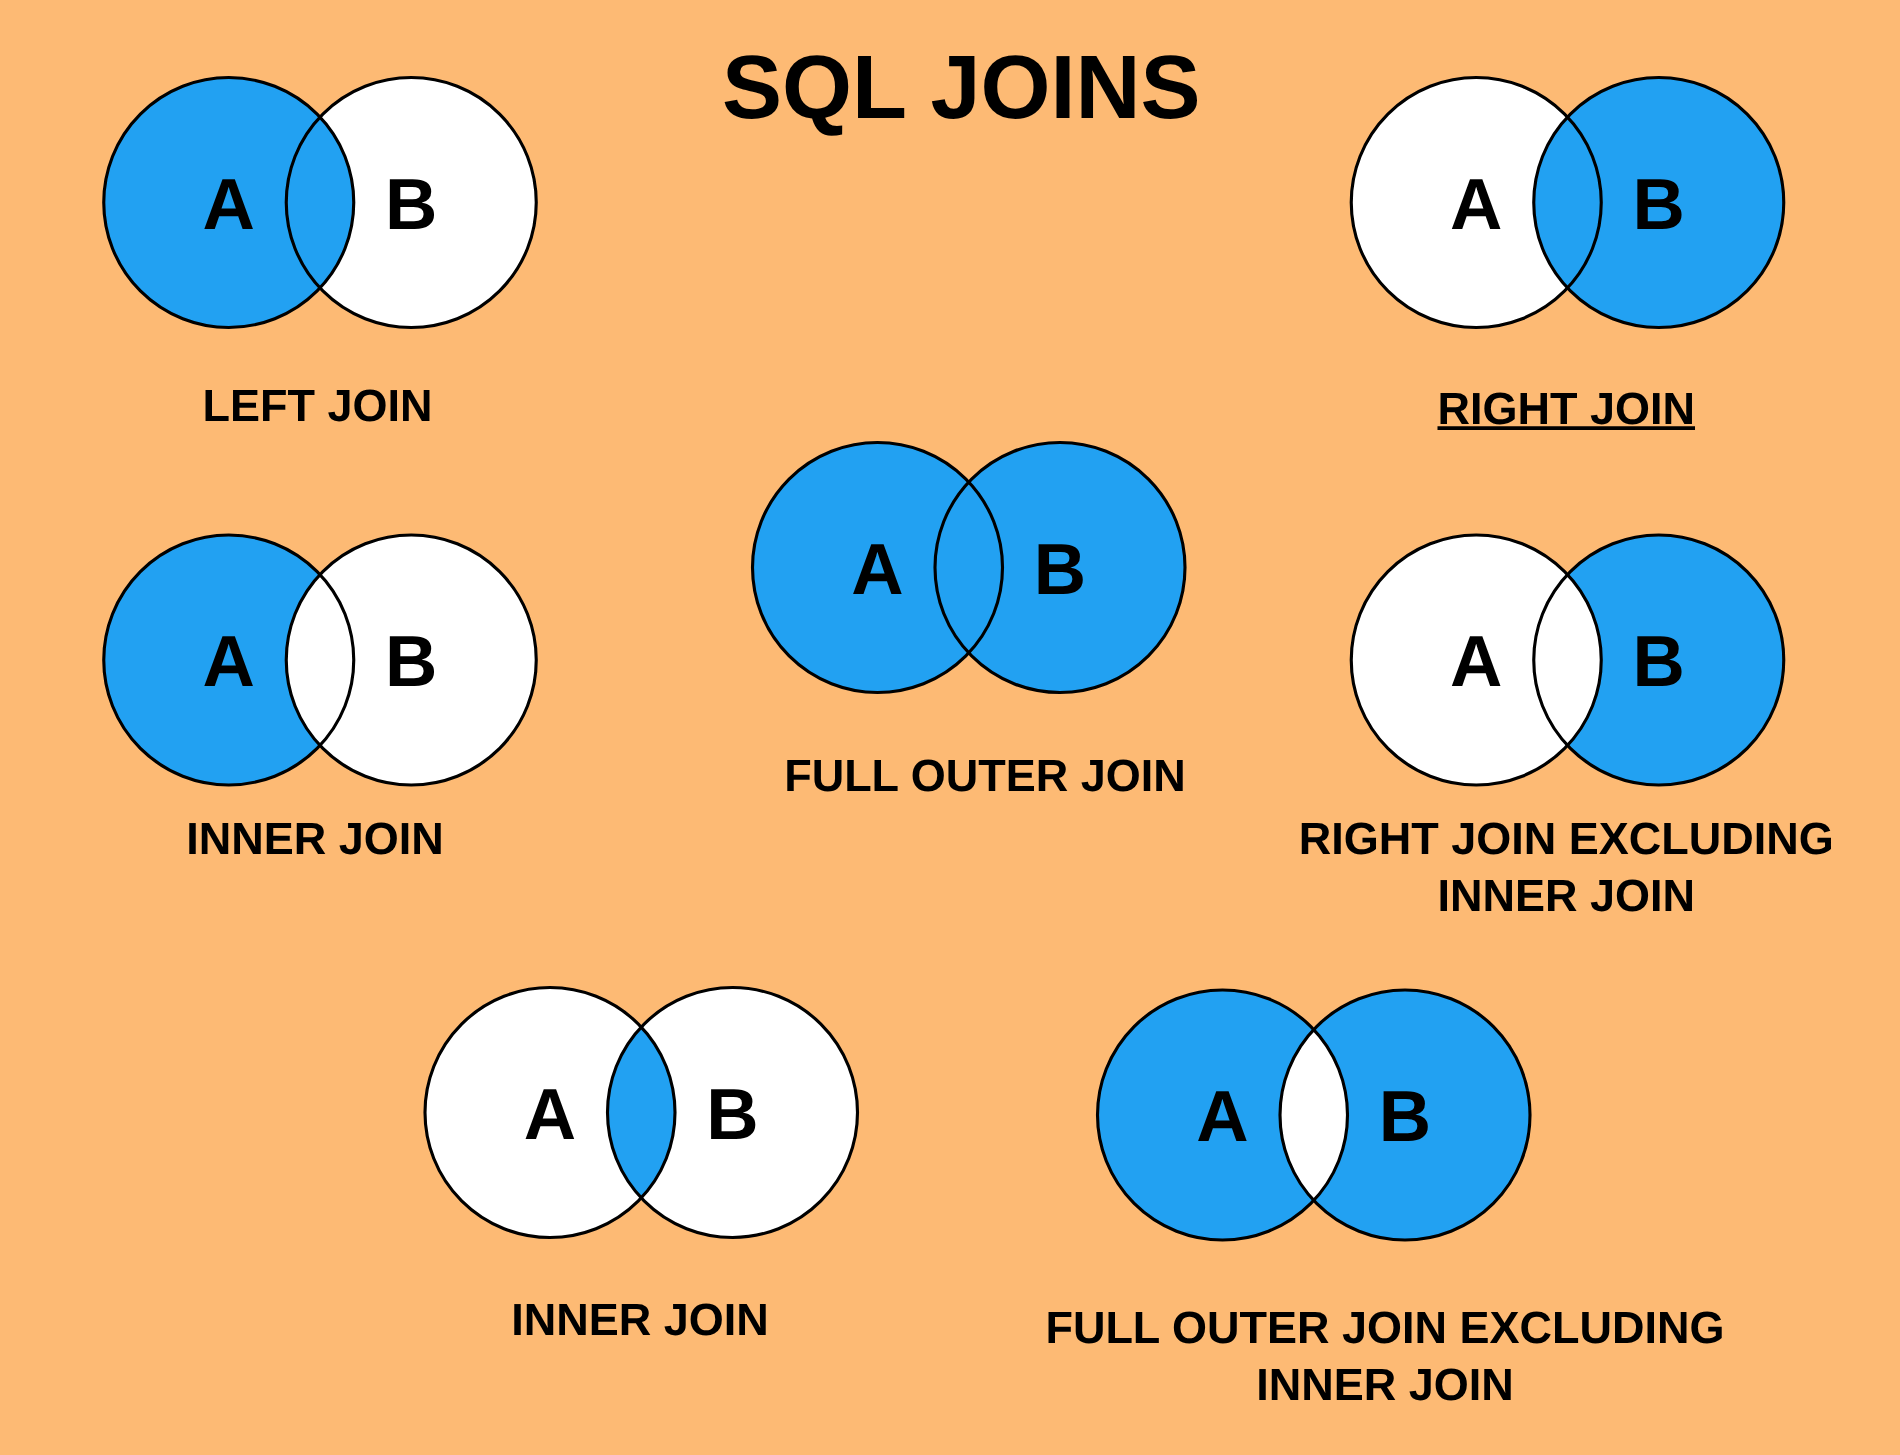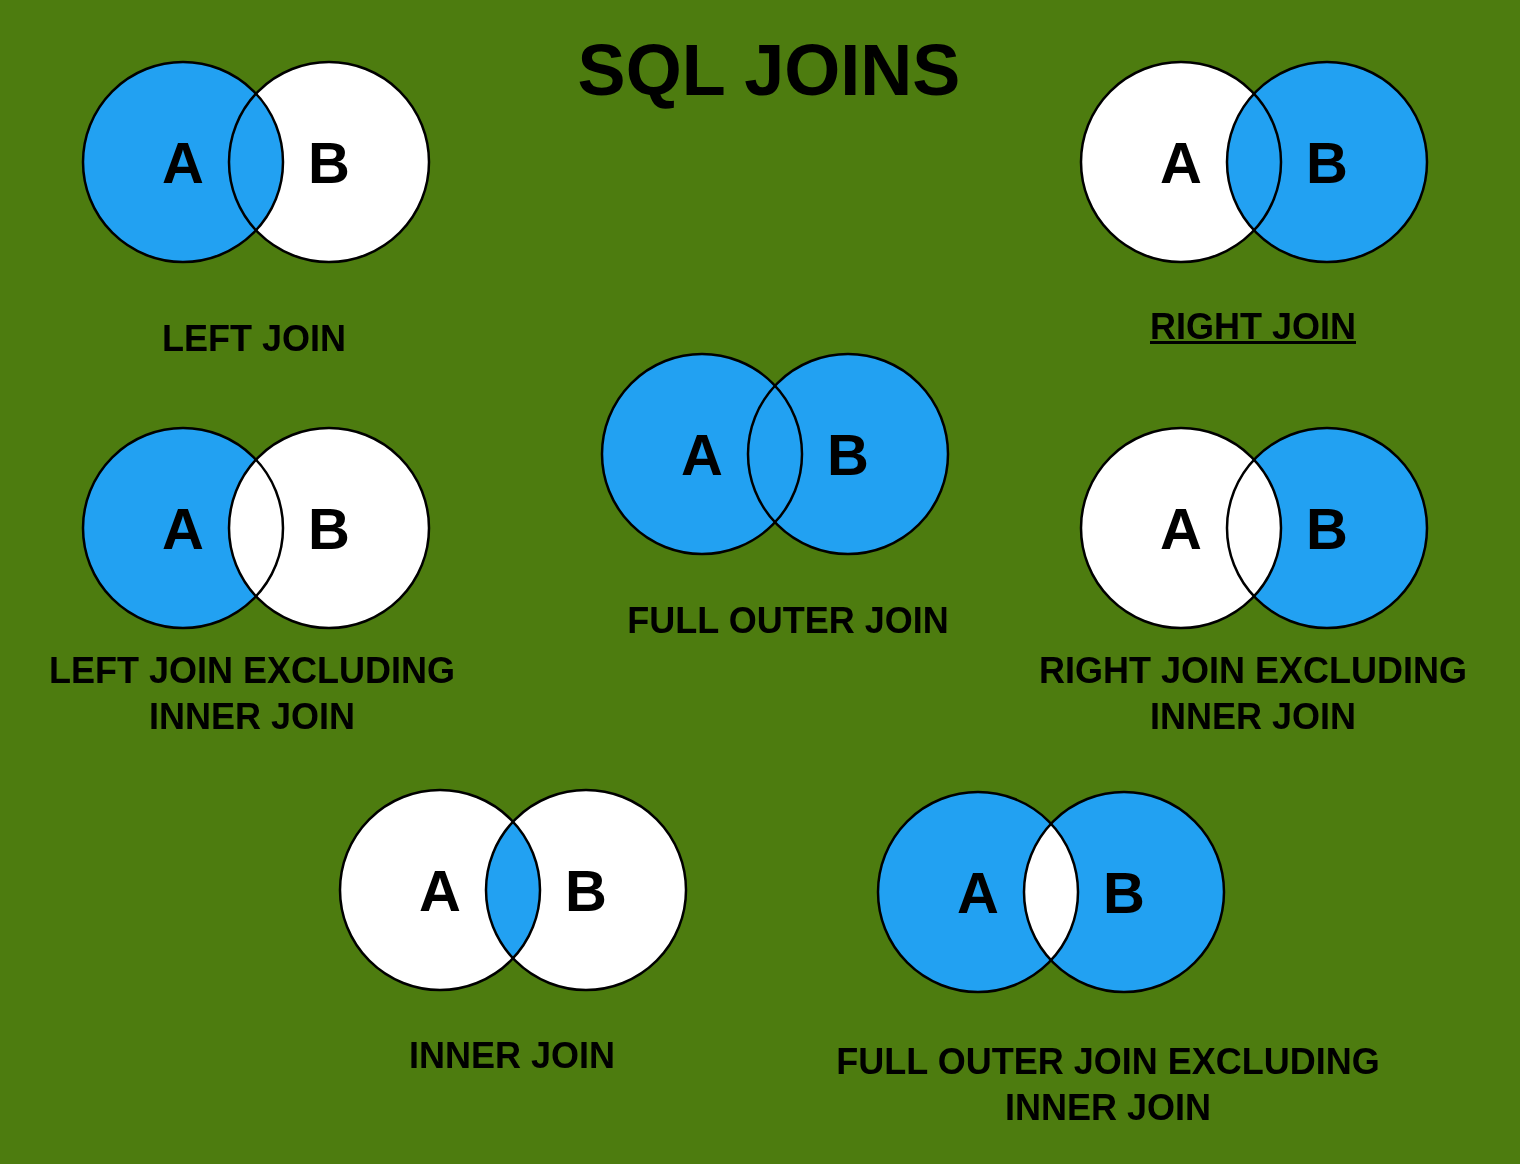--- a/index.html
+++ b/index.html
@@ -4,21 +4,21 @@
 <style>
   html, body { margin: 0; padding: 0; }
   body {
     font-family: "Liberation Sans", sans-serif;
     background: #ffffff;
   }
   .canvas {
     position: relative;
     width: 1520px;
     height: 1164px;
-    background: #4d7c0f;
+    background: #fdba74;
     overflow: hidden;
   }
   .page-title {
     position: absolute;
     left: 769px;
     top: 30px;
     transform: translateX(-50%);
     margin: 0;
     font-size: 72px;
     line-height: 80px;
@@ -49,21 +49,21 @@
   }
   
   #v-left-join                             { left: 73px;   top: 52px;  }
   #v-right-join                            { left: 1071px; top: 52px;  }
   #v-left-join-excluding-inner-join        { left: 73px;   top: 418px; }
   #v-full-outer-join                       { left: 592px;  top: 344px; }
   #v-right-join-excluding-inner-join       { left: 1071px; top: 418px; }
   #v-inner-join                            { left: 330px;  top: 780px; }
   #v-full-outer-join-excluding-inner-join  { left: 868px;  top: 782px; }
 
-  #l-left-join                             { left: 254px;  top: 302px; margin-top: 14px;  }
+  #l-left-join                             { left: 254px;  top: 302px;  }
   #l-right-join                            { left: 1253px; top: 304px; text-decoration: underline;  }
   #l-left-join-excluding-inner-join        { left: 252px;  top: 648px;  }
   #l-full-outer-join                       { left: 772px;  top: 598px; margin-left: 16px;  }
   #l-right-join-excluding-inner-join       { left: 1253px; top: 648px;  }
   #l-inner-join                            { left: 512px;  top: 1033px; }
   #l-full-outer-join-excluding-inner-join  { left: 1108px; top: 1039px; }
 </style>
 </head>
 <body>
 
@@ -110,21 +110,20 @@
       <circle class="fill-b" cx="256" cy="110" r="100" fill="#FFFFFF"></circle>
       <path class="fill-lens" d="M 183 41.66 A 100 100 0 0 1 183 178.34 A 100 100 0 0 1 183 41.66 Z" fill="#FFFFFF"></path>
 
       <circle class="stroke" cx="110" cy="110" r="100" fill="none" stroke="#000000" stroke-width="2.5"></circle>
       <circle class="stroke" cx="256" cy="110" r="100" fill="none" stroke="#000000" stroke-width="2.5"></circle>
 
       <text class="letter-a" x="110" y="131" text-anchor="middle">A</text>
       <text class="letter-b" x="256" y="131" text-anchor="middle">B</text>
     </svg>
     <div class="caption" id="l-left-join-excluding-inner-join">
-        <div class="caption-line">LEFT JOIN EXCLUDING</div>
         <div class="caption-line">INNER JOIN</div>
       </div>
   </div>
     <div class="diagram">
     <svg class="venn" width="366" height="220" viewBox="0 0 366 220" id="v-full-outer-join">
 
       <circle class="fill-a" cx="110" cy="110" r="100" fill="#22A1F2"></circle>
       <circle class="fill-b" cx="256" cy="110" r="100" fill="#22A1F2"></circle>
       <path class="fill-lens" d="M 183 41.66 A 100 100 0 0 1 183 178.34 A 100 100 0 0 1 183 41.66 Z" fill="#22A1F2"></path>
 

